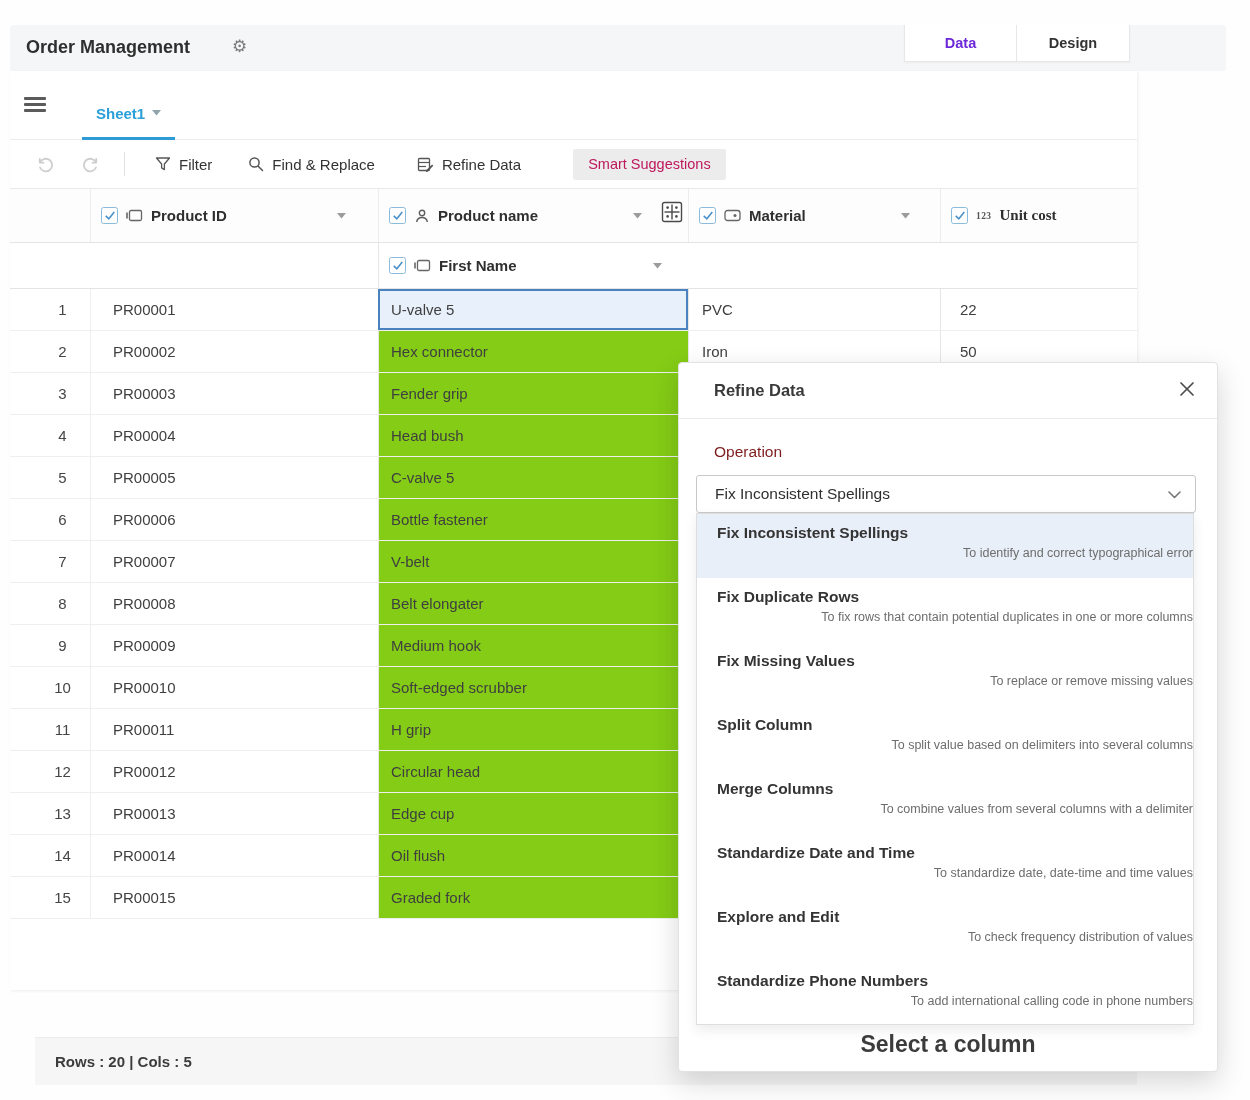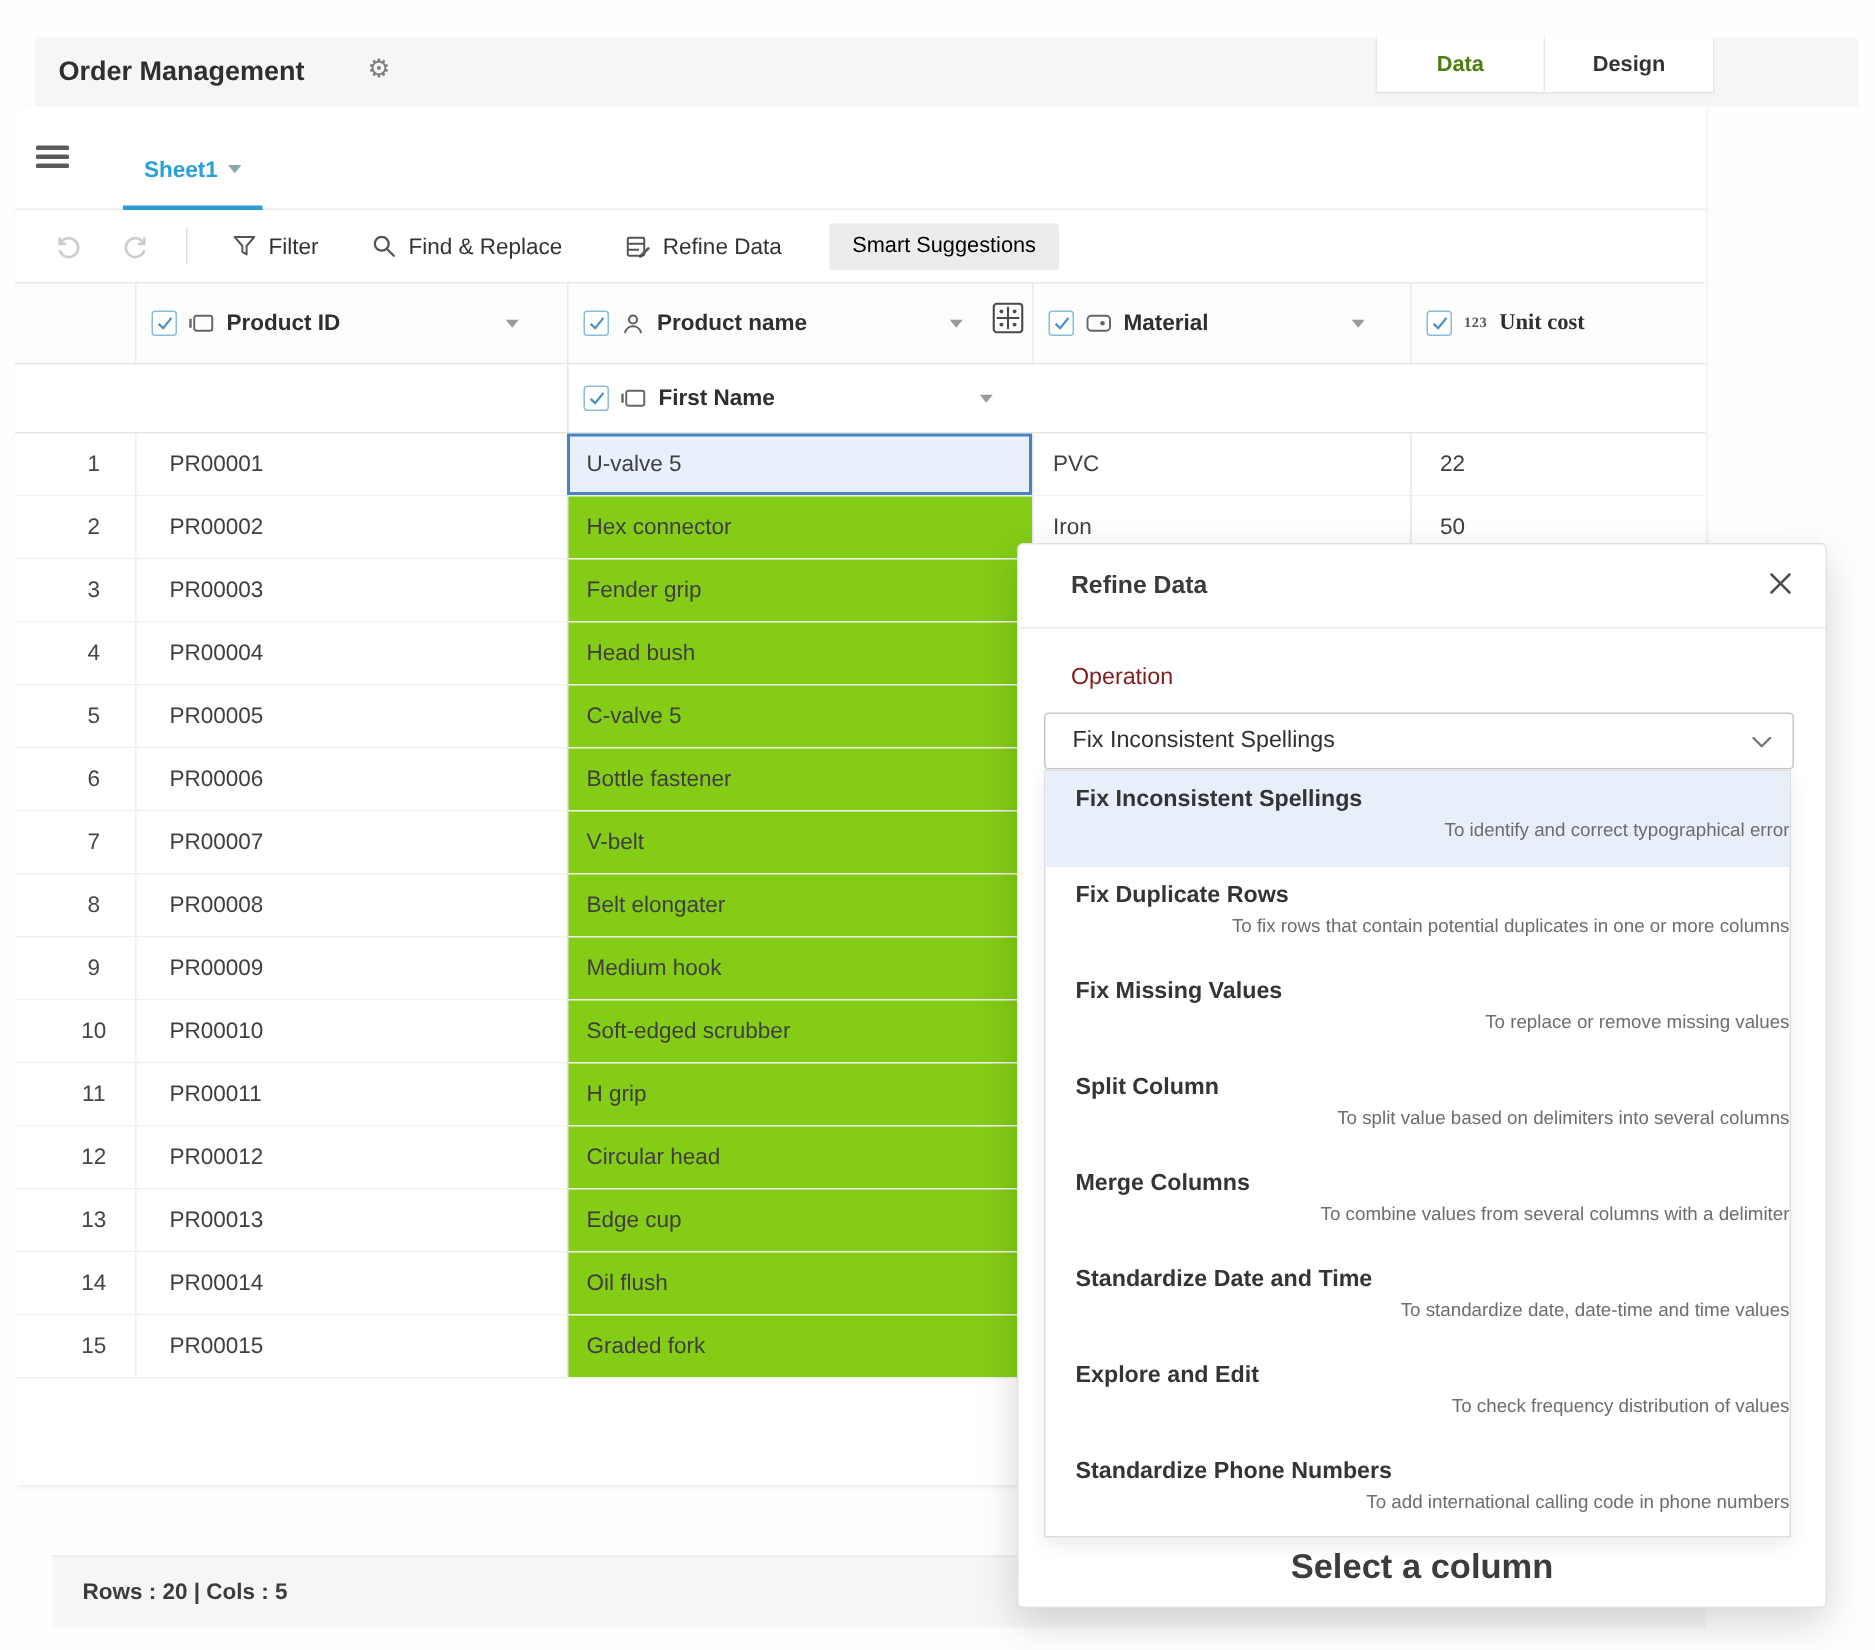--- a/index.html
+++ b/index.html
@@ -1,30 +1,30 @@
 <!DOCTYPE html>
 <html><head>
 <meta charset="utf-8">
 <style>
   * { margin:0; padding:0; box-sizing:border-box; }
   html,body { width:1250px; height:1100px; background:#ffffff;
     font-family:"Liberation Sans","DejaVu Sans",sans-serif; color:#3c3c3c; }
   .stage { position:relative; width:1250px; height:1100px; overflow:hidden; background:#fefefe; }
 
   
-  .topband { position:absolute; left:23px; top:25px; width:1216px; height:46px;
+  .topband { position:absolute; left:10px; top:25px; width:1216px; height:46px;
     background:#f5f6f7; border-radius:4px 4px 0 0; }
   .app-title { position:absolute; left:16px; top:12px; font-size:18px; font-weight:700; color:#2f2f2f; }
   .gear { position:absolute; left:222px; top:11px; font-size:17px; color:#7c7c7c; cursor:pointer; }
   .segmented { position:absolute; right:96px; top:0px; display:flex; height:37px;
     background:#fff; border:1px solid #e7e7e7; border-top:none; box-shadow:0 1px 2px rgba(0,0,0,.04); }
   .segbtn { width:112px; display:flex; align-items:center; justify-content:center;
     font-size:14.5px; font-weight:600; color:#333; cursor:pointer; background:#fff; border:none; }
   .segbtn.first { border-right:1px solid #e7e7e7; }
-  .segbtn.active { color:#4d7c0f; }
+  .segbtn.active { color:#6d28d9; }
 
   
   .appbody { position:absolute; left:10px; top:71px; width:1127px; height:919px;
     background:#fff; box-shadow:1px 1px 3px rgba(0,0,0,.07); }
 
   
   .sheetbar { position:absolute; left:0; top:0; width:100%; height:69px; background:#fff;
     border-bottom:1px solid #ececec; }
   .hamburger { position:absolute; left:14px; top:26px; width:22px; height:16px; cursor:pointer; }
   .hamburger span { display:block; height:2.5px; background:#5b5b5b; margin-bottom:3.6px; border-radius:1px; }
@@ -33,22 +33,22 @@
   .sheettab .lbl { font-size:15px; font-weight:600; color:#2a9fd8; }
 
   
   .toolbar { position:absolute; left:0; top:70px; width:100%; height:46px; background:#fff;
     display:flex; align-items:center; }
   .tb-icon-btn { margin-left:26px; cursor:pointer; display:flex; align-items:center; }
   .tb-sep { width:1px; height:24px; background:#e2e2e2; margin-left:24px; }
   .tb-group { display:flex; align-items:center; gap:8px; cursor:pointer; }
   .tb-group .t { font-size:15px; color:#333; }
   .g-filter { margin-left:30px; } .g-find { margin-left:36px; } .g-refine { margin-left:42px; }
-  .pill { margin-left:32px; background:#ececec; border-radius:2px; height:31px; padding:0 15px;
-    display:flex; align-items:center; font-size:14.5px; color:#000000; cursor:pointer; }
+  .pill { margin-left:52px; background:#ececec; border-radius:2px; height:31px; padding:0 15px;
+    display:flex; align-items:center; font-size:14.5px; color:#be185d; cursor:pointer; }
 
   
   .grid { position:absolute; left:0; top:117px; width:1127px; }
   .hdr-row { position:relative; height:55px; background:#fdfdfd;
     border-top:1px solid #e9e9e9; border-bottom:1px solid #e4e4e4; }
   .sub-row { position:relative; height:46px; background:#fff; border-bottom:1px solid #e4e4e4; }
   .hcell { position:absolute; top:0; height:100%; display:flex; align-items:center; gap:8px;
     padding-left:10px; border-left:1px solid #ececec; cursor:pointer; }
   .hcell .hl { font-size:15px; font-weight:700; color:#2f2f2f; white-space:nowrap; }
   .c1 { left:80px;  width:288px; }

